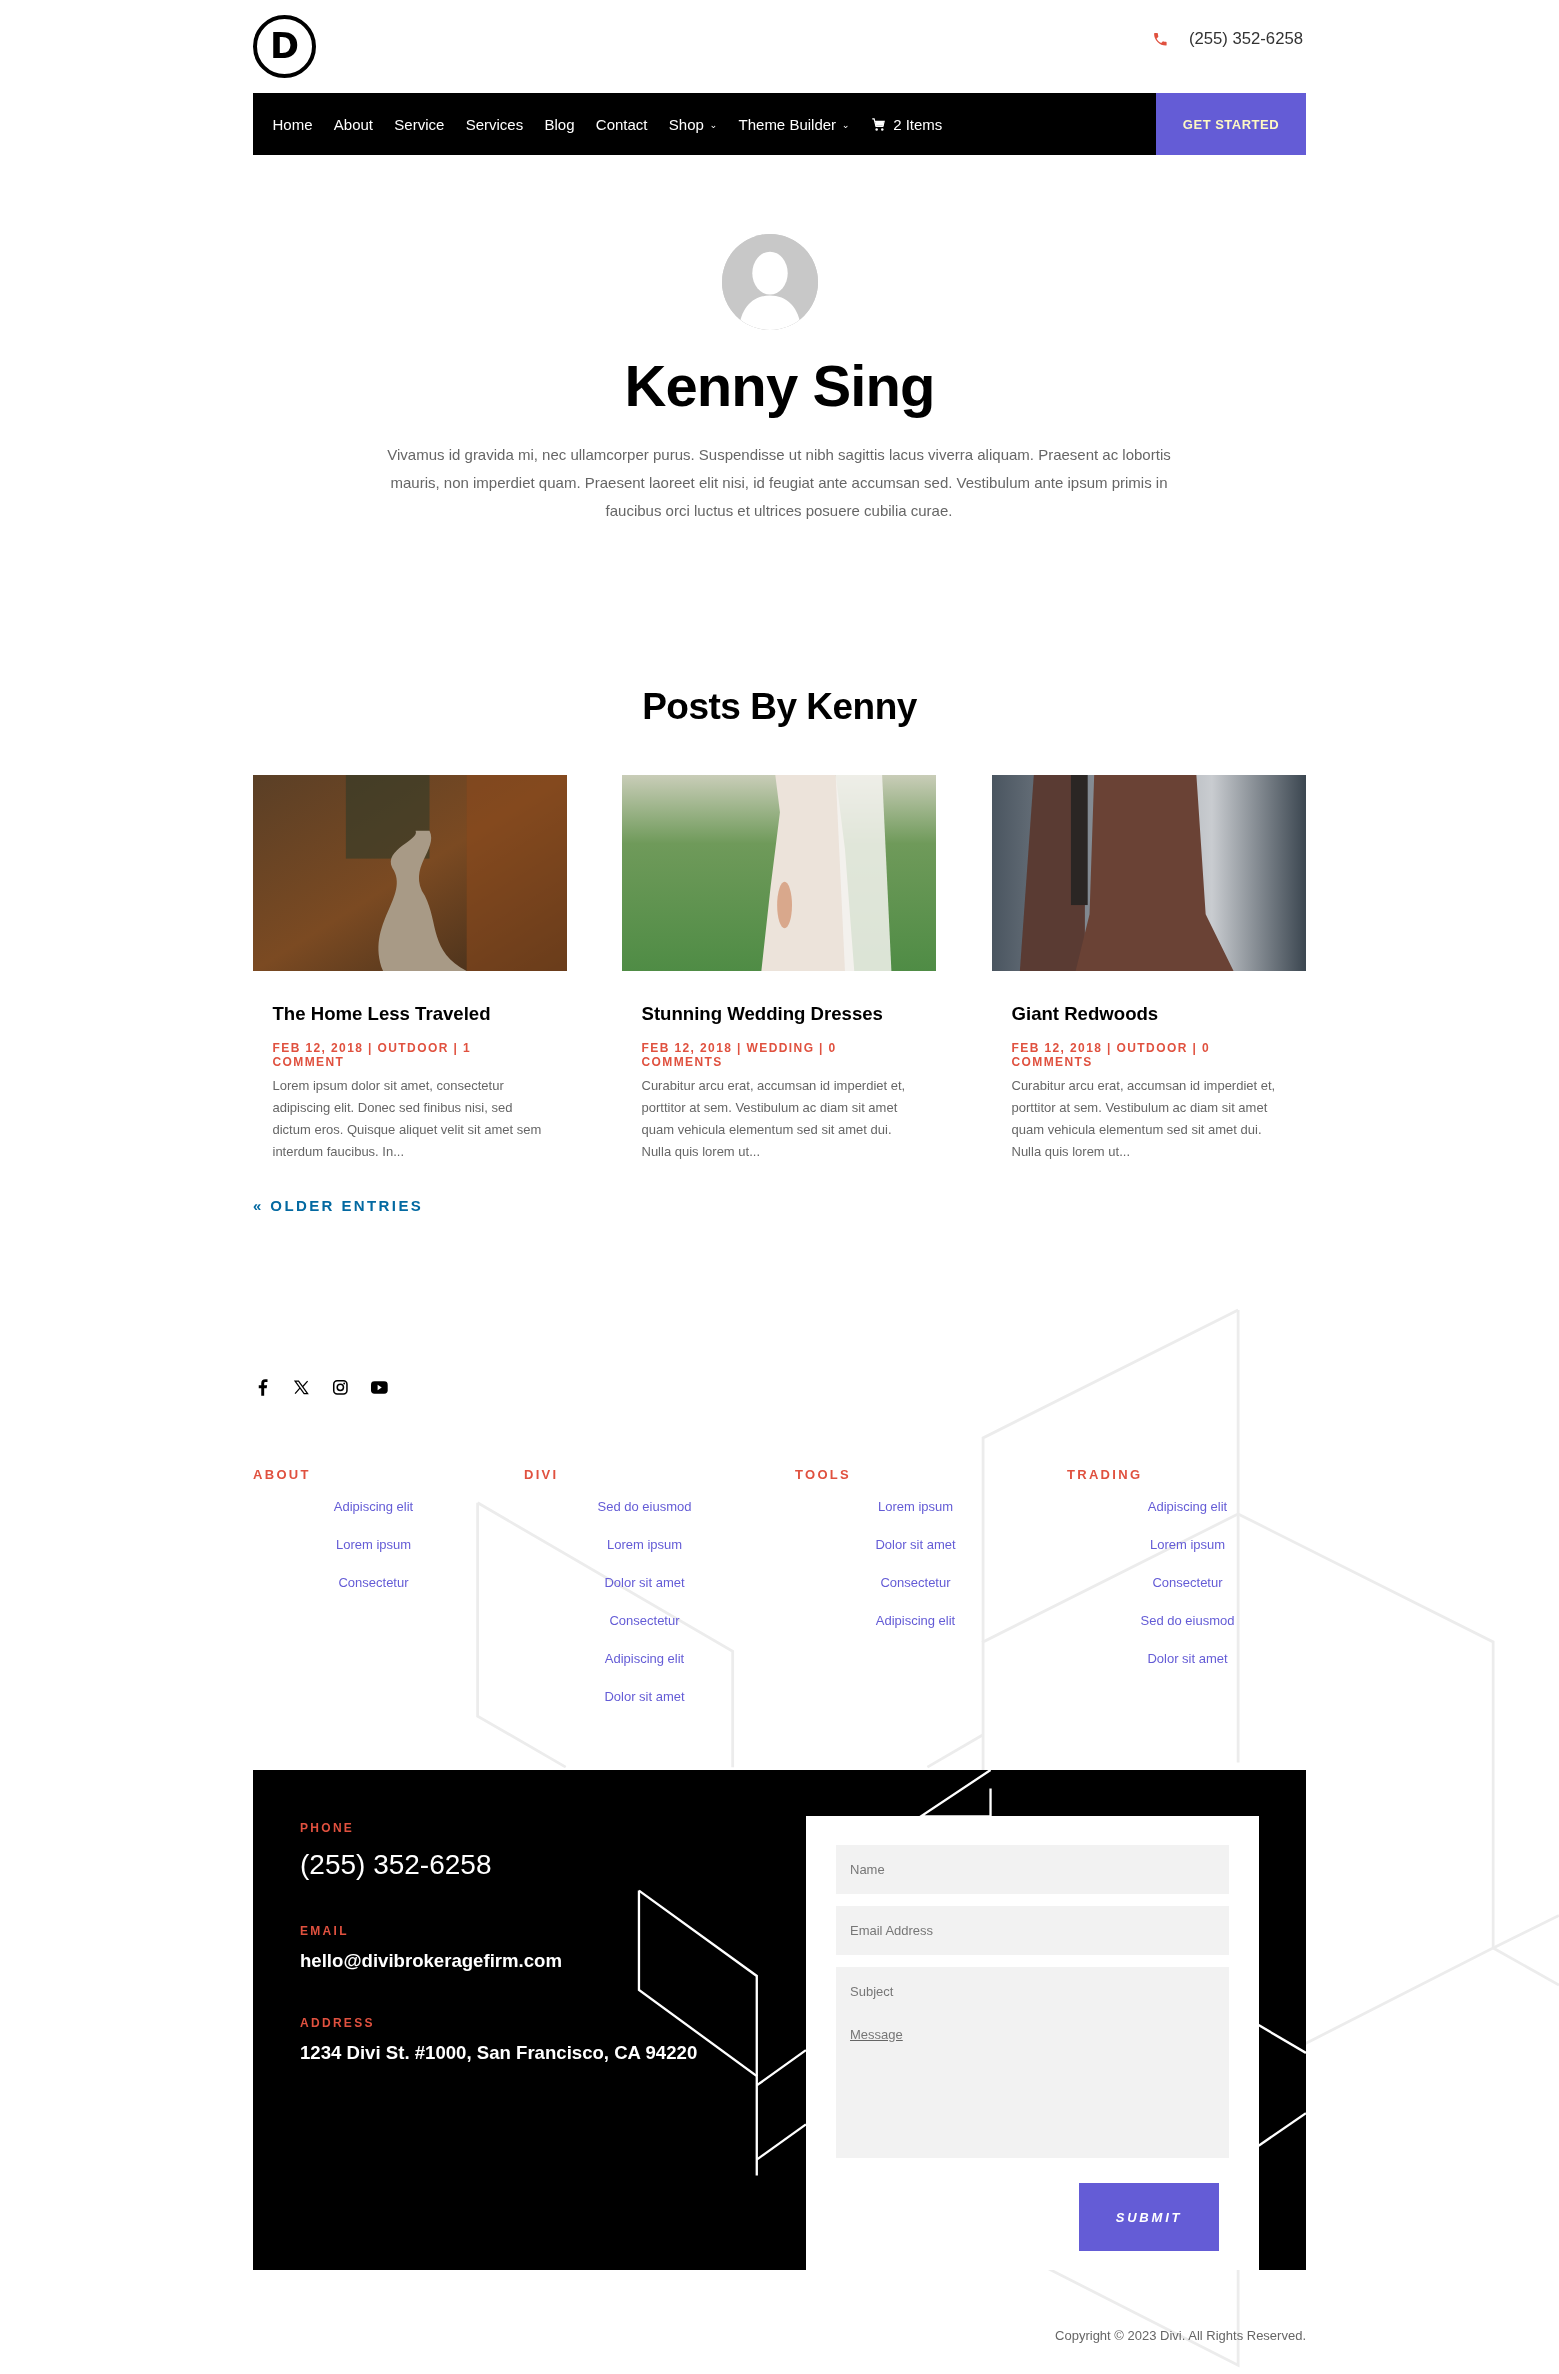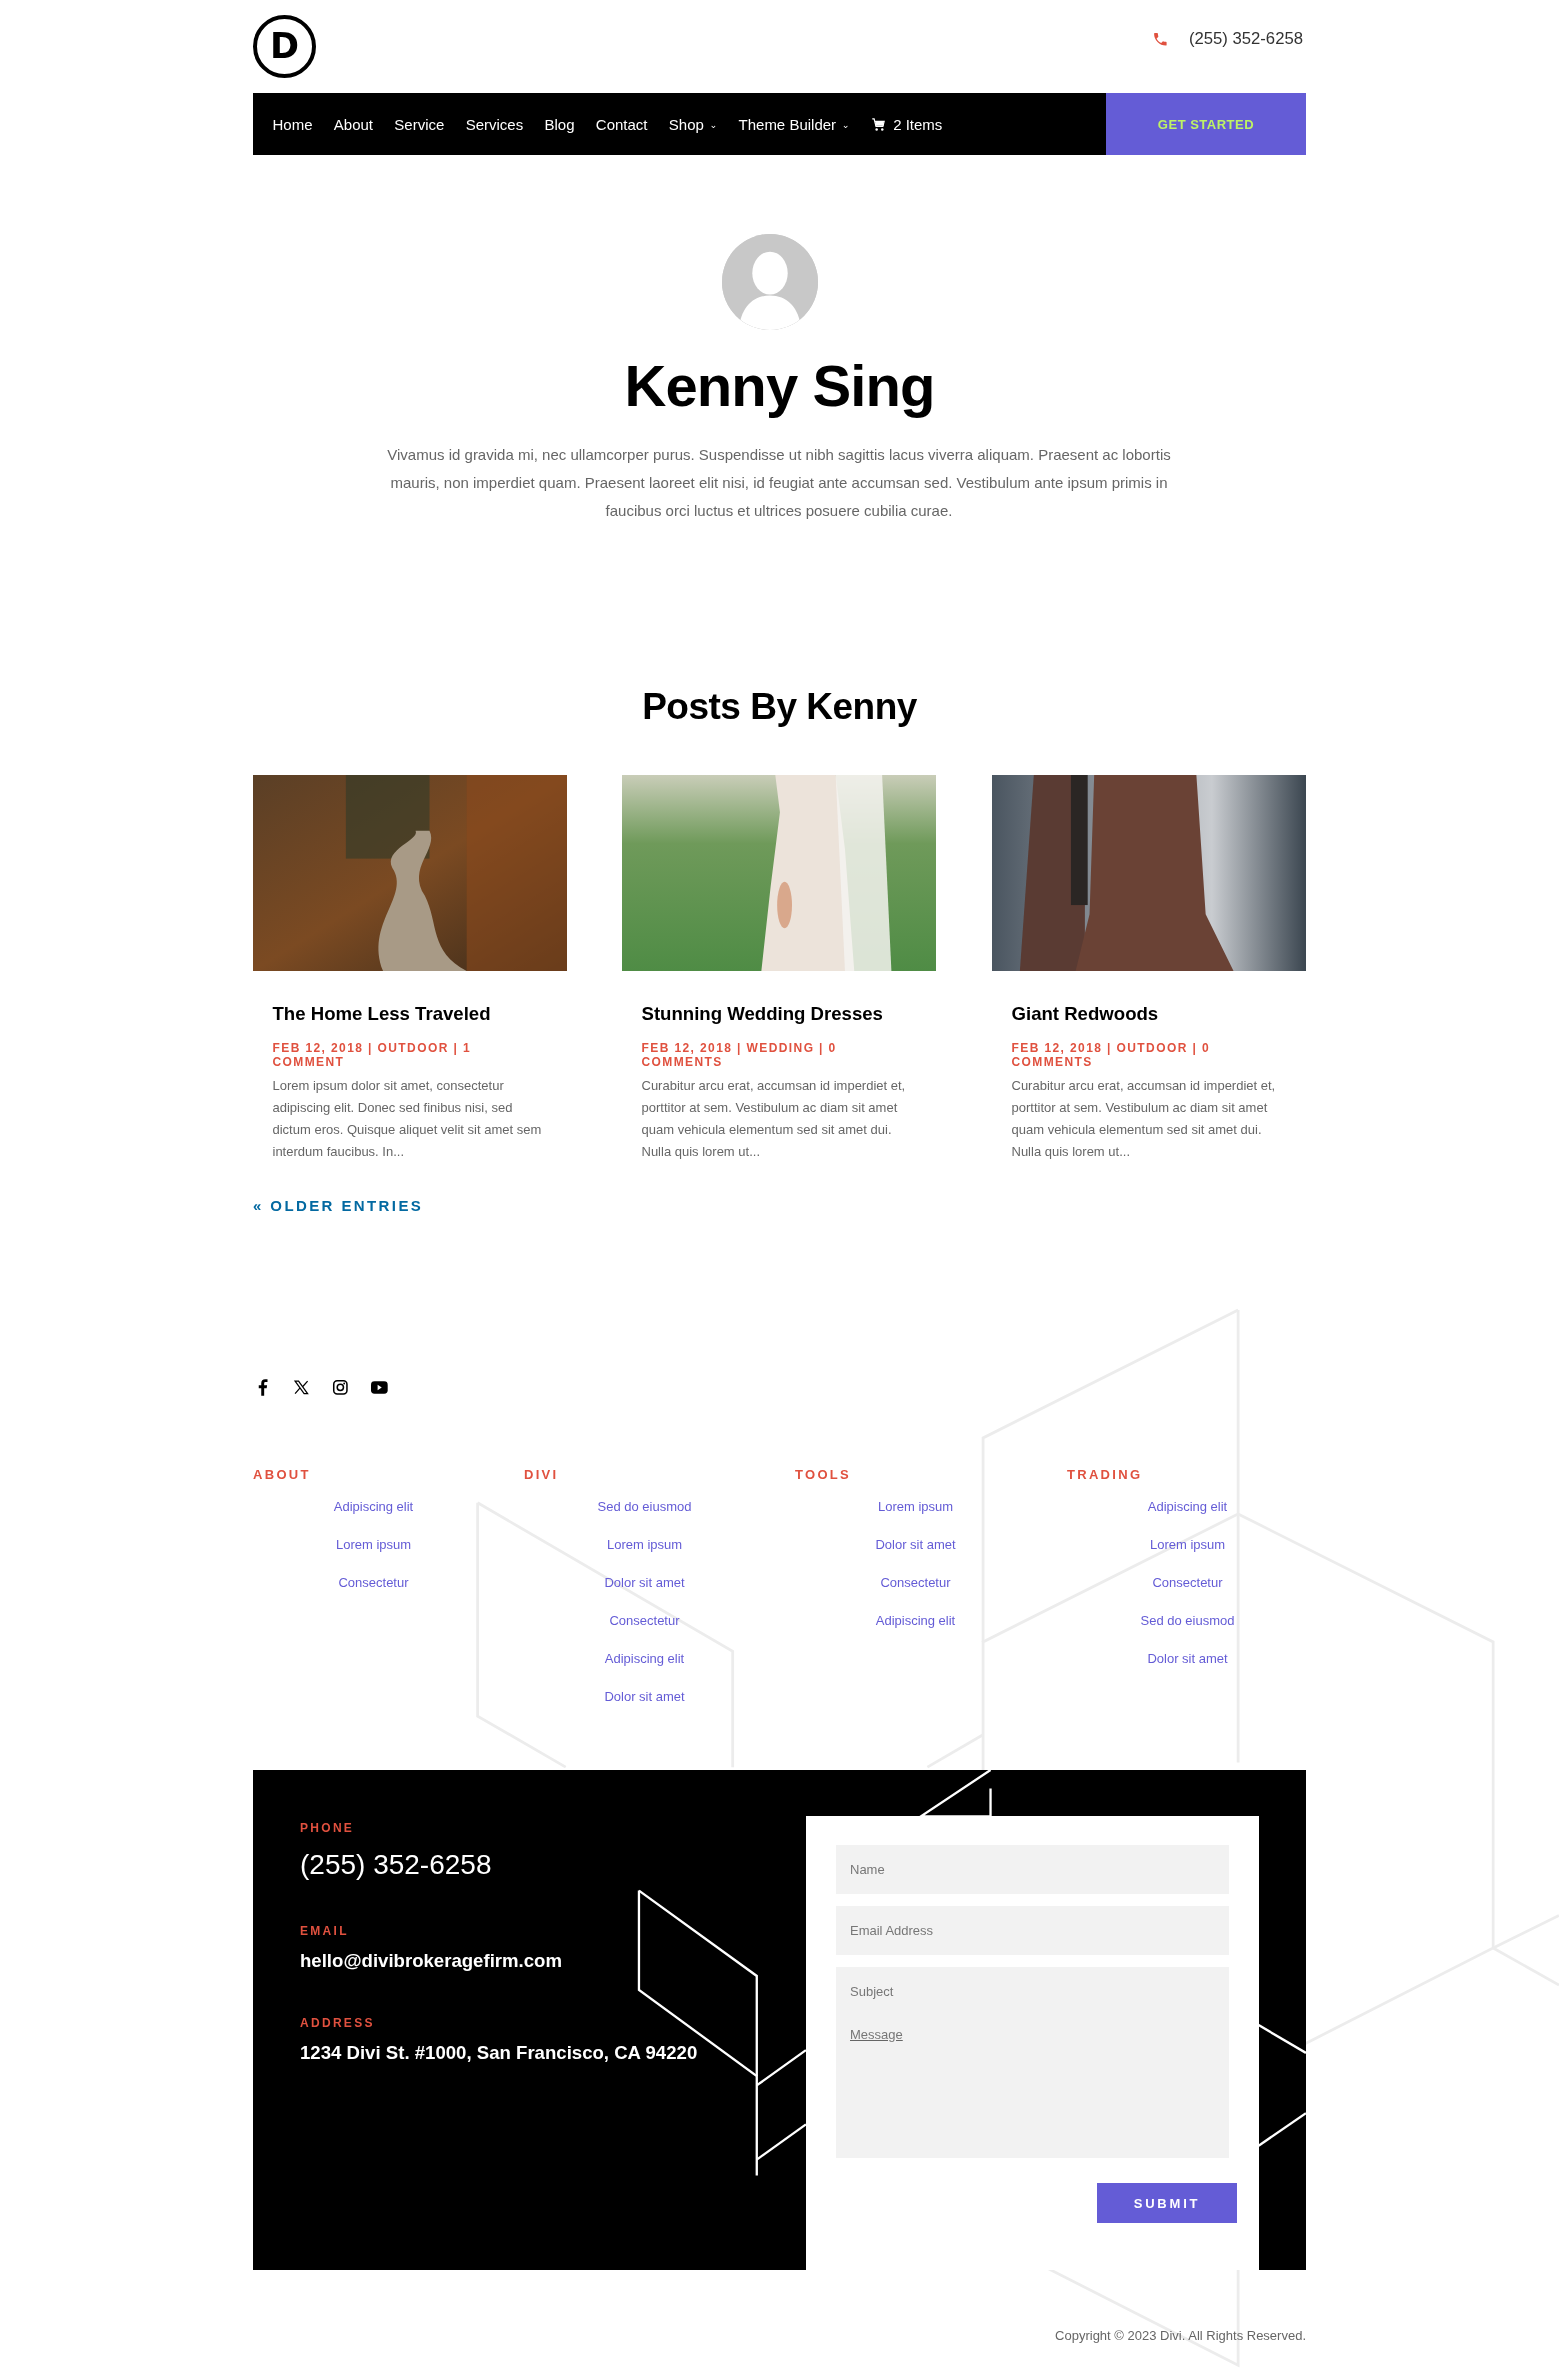--- a/index.html
+++ b/index.html
@@ -14,21 +14,21 @@
   .logo { left: 253px; top: 15px; width: 63px; height: 63px; border: 4.6px solid #000; border-radius: 50%; display: flex; align-items: center; justify-content: center; }
   .logo span { font-family: "DejaVu Sans", sans-serif; font-size: 35px; font-weight: bold; color: #000; line-height: 1; }
   .top-phone { right: 256px; top: 29px; display: flex; align-items: center; gap: 20.4px; font-size: 16.7px; color: #333; }
   .top-phone .ph-icon { width: 16.7px; height: 16.7px; }
 
   .navbar { left: 253px; top: 93px; width: 1053px; height: 62px; background: #000; }
   .nav-items { position: absolute; left: 19.5px; top: 0; height: 62px; display: flex; align-items: center; gap: 0; }
   .nav-item { color: #fff; font-size: 15px; margin-right: 21.3px; display: flex; align-items: center; gap: 5.6px; cursor: pointer; white-space: nowrap; }
   .nav-item .chev { font-size: 9.3px; }
   .nav-cart { display: flex; align-items: center; gap: 7.4px; color: #fff; font-size: 15px; }
-  .get-started { position: absolute; right: 0; top: 0; width: 200px; height: 62px; background: #645cd6; color: #bef264; font-weight: bold; font-size: 13px; letter-spacing: 0.5px; display: flex; align-items: center; justify-content: center; cursor: pointer; }
+  .get-started { position: absolute; right: 0; top: 0; width: 150px; height: 62px; background: #645cd6; color: #fef9c3; font-weight: bold; font-size: 13px; letter-spacing: 0.5px; display: flex; align-items: center; justify-content: center; cursor: pointer; }
 
   
   .avatar { left: 722px; top: 234px; width: 96px; height: 96px; border-radius: 50%; background: #c8c8c8; overflow: hidden; }
   .profile-name { left: 0; width: 1559px; top: 352px; text-align: center; font-size: 58px; font-weight: bold; color: #000; letter-spacing: -0.9px; }
   .profile-bio { left: 385px; width: 788px; top: 441px; text-align: center; font-size: 15px; line-height: 28px; color: #666; }
 
   
   .posts-title { left: 0; width: 1559px; top: 686px; text-align: center; font-size: 37px; font-weight: bold; color: #000; letter-spacing: -0.5px; }
   .post { width: 314px; }
   .post-img { width: 314px; height: 196px; display: block; cursor: pointer; }
@@ -48,21 +48,21 @@
   .fcol-link { font-size: 13px; color: #645cd6; height: 38px; cursor: pointer; text-align: center; }
 
   
   .contact-box { left: 253px; top: 1770px; width: 1053px; height: 500px; background: #000; overflow: hidden; }
   .c-label { position: absolute; left: 47px; font-size: 12px; font-weight: bold; letter-spacing: 2.3px; color: #e0513f; }
   .c-value { position: absolute; left: 47px; color: #fff; font-weight: bold; }
   .form-box { left: 806px; top: 1816px; width: 453px; height: 454px; background: #fff; }
   .f-input { position: absolute; left: 30px; width: 393px; background: #f2f2f2; border: none; font-family: "Liberation Sans", sans-serif; font-size: 13px; color: #666; padding: 0 14px; outline: none; }
   .f-input::placeholder { color: #777; }
   textarea.f-input { padding-top: 15px; resize: none; }
-  .submit { position: absolute; left: 291px; top: 367px; width: 140px; height: 40px; background: #645cd6; color: #fff; border: none; font-family: "Liberation Sans", sans-serif; font-size: 13px; font-weight: bold; letter-spacing: 2.8px; cursor: pointer; }
+  .submit { position: absolute; left: 273px; top: 367px; width: 140px; height: 68px; background: #645cd6; color: #fff; border: none; font-family: "Liberation Sans", sans-serif; font-size: 13px; font-weight: bold; letter-spacing: 2.8px; cursor: pointer; font-style: italic; }
 
   .copyright { right: 253px; top: 2328px; font-size: 13px; color: #666; }
 </style>
 </head>
 <body>
 
 <svg id="bg-lines" viewBox="0 0 1681 2560">
   <g fill="none" stroke="#ececec" stroke-width="3">
     <polyline points="1335,1412 1335,1632 1060,1770 1060,2200"></polyline>
     <polyline points="1335,1412 1060,1550 1060,1770"></polyline>

